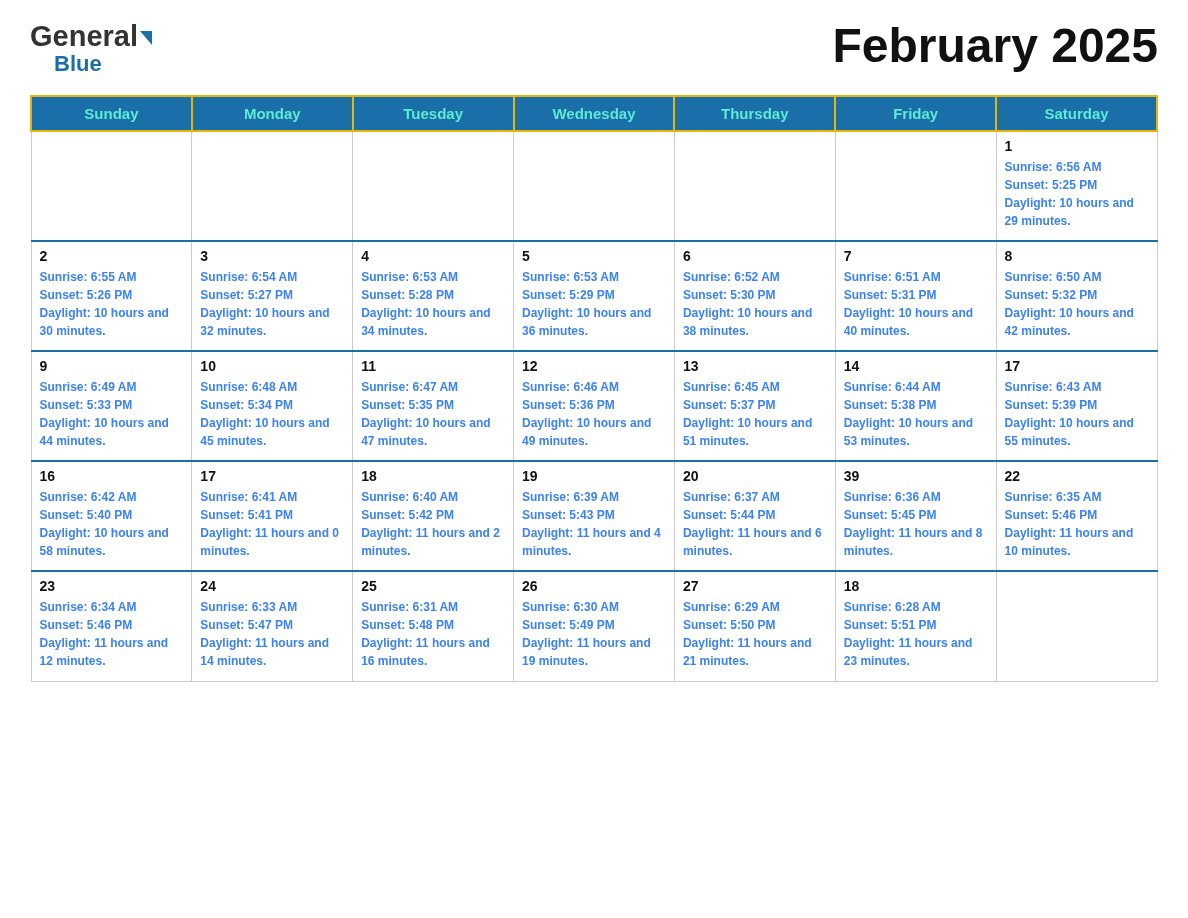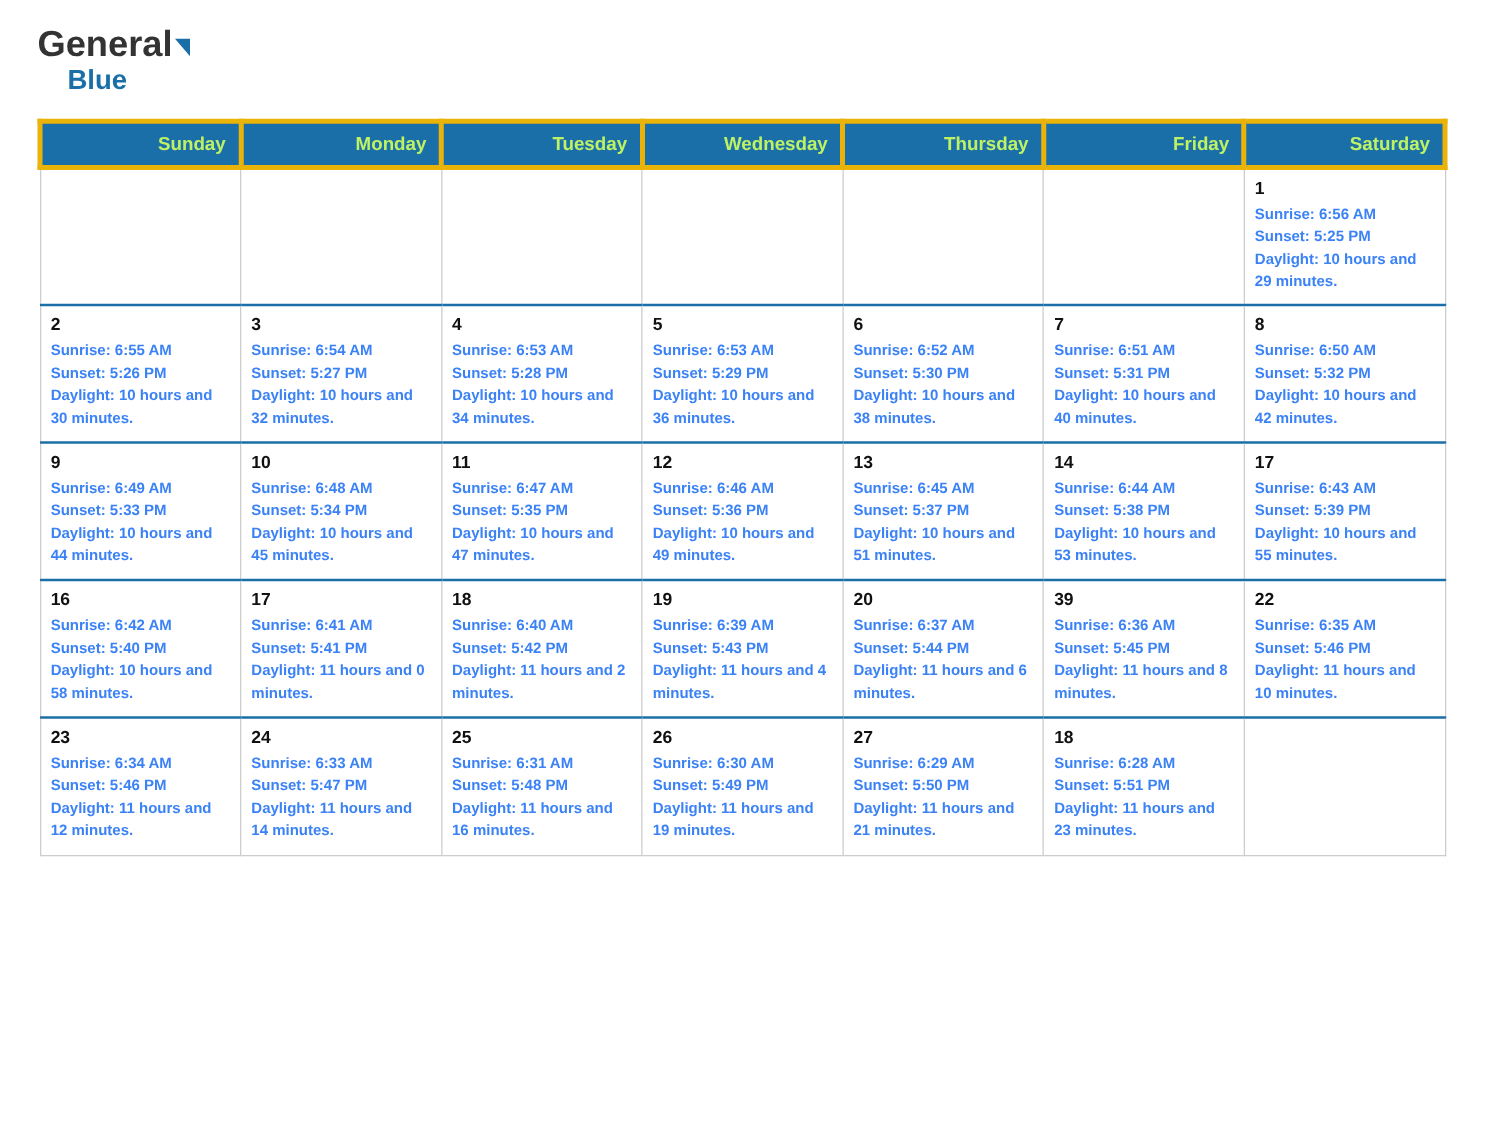--- a/index.html
+++ b/index.html
@@ -60,26 +60,26 @@
       color: #555;
       margin-top: 4px;
     }
     .calendar {
       width: 100%;
       border-collapse: collapse;
       table-layout: fixed;
     }
     .calendar thead th {
       background-color: #1a6fa8;
-      color: #bef264;
+      color: #5eead4;
       font-size: 15px;
       font-weight: bold;
       padding: 8px 10px;
-      text-align: right;
-      border: 4px solid #eab308;
+      text-align: center;
+      border: 2px solid #eab308;
     }
     .calendar tbody td {
       border: 1px solid #ccc;
       vertical-align: top;
       padding: 6px 8px;
       height: 110px;
       font-size: 12.5px;
       color: #222;
       background: #fff;
     }
@@ -111,20 +111,21 @@
 
 <div class="header">
   <div class="logo">
     <div class="logo-top">
       <span class="logo-general">General</span>
       <span class="logo-arrow"></span>
     </div>
     <div class="logo-blue">Blue</div>
   </div>
   <div class="title-block">
+    <div class="month-title">February 2025</div>
   </div>
 </div>
 
 <table class="calendar">
   <thead>
     <tr>
     <th>Sunday</th>
         <th>Monday</th>
         <th>Tuesday</th>
         <th>Wednesday</th>

